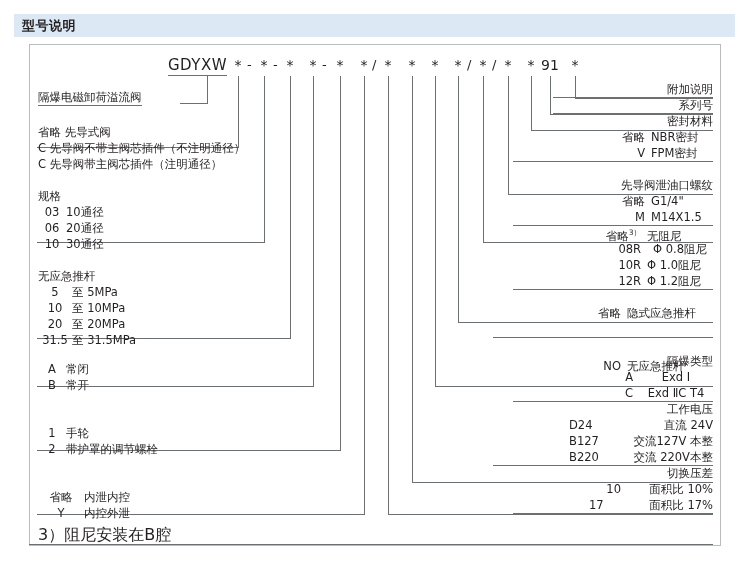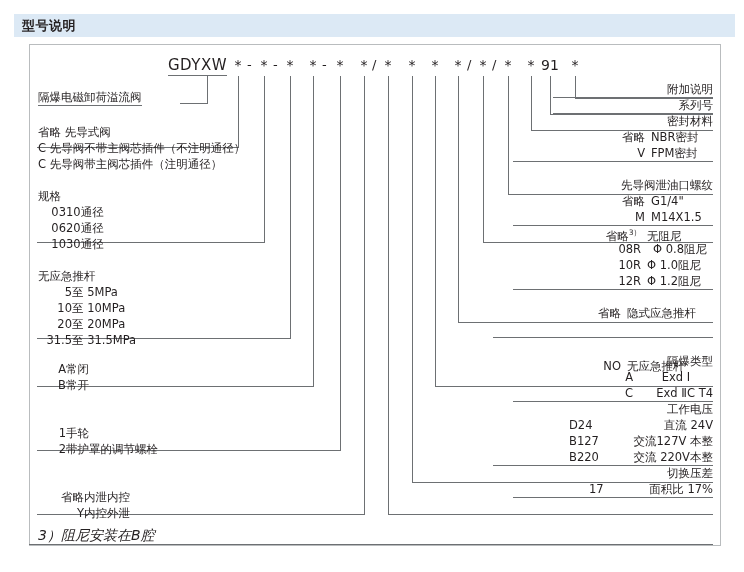--- a/index.html
+++ b/index.html
@@ -102,32 +102,31 @@
   .blk.r { text-align: right; }
   .und {
     border-bottom: 1px solid #6d7073;
   }
   .sup {
     font-size: 7.5px;
     vertical-align: super;
   }
   .cell-code {
     display: inline-block;
-    text-align: right;
+    text-align: center;
   }
   .cell-code.w28 { width: 28px; }
   .cell-code.w34 { width: 34px; }
   .cell-code.w46 { width: 46px; }
   .gap6 { display: inline-block; width: 6px; }
   .footnote {
     position: absolute;
-    font-size: 14px;
+    font-size: 16px;
     line-height: 16px;
     white-space: nowrap;
-    font-style: italic;
   }
 </style>
 </head>
 <body>
 
 <div class="header-bar">
   <div class="accent"></div>
 </div>
 <div class="header-title">型号说明</div>
 
@@ -278,26 +277,27 @@
 </div>
 
 <div class="blk r" style="left:493px; top:305px; width:220px;">
   <span class="ln"><span>省略</span><span class="gap6"></span><span style="width:86px;text-align:left;display:inline-block;">隐式应急推杆</span></span>
   <span class="ln und"><span>NO</span><span class="gap6"></span><span style="width:86px;text-align:left;display:inline-block;margin-top:37px;">无应急推杆</span></span>
 </div>
 
 <div class="blk r" style="left:513px; top:353px; width:200px;">
   <span class="ln">隔爆类型</span>
   <span class="ln"><span>A</span><span class="gap6"></span><span style="width:74px;text-align:center;display:inline-block;">Exd Ⅰ</span></span>
-  <span class="ln und"><span>C</span><span class="gap6"></span><span style="width:74px;text-align:right;display:inline-block;">Exd ⅡC T4</span></span>
+  <span class="ln und"><span>C</span><span class="gap6"></span><span style="width:74px;text-align:center;display:inline-block;">Exd ⅡC T4</span></span>
 </div>
 
 <div class="blk r" style="left:493px; top:401px; width:220px;">
   <span class="ln">工作电压</span>
   <span class="ln"><span style="width:42px;text-align:left;display:inline-block;">D24</span><span class="gap6"></span><span style="width:96px;text-align:right;display:inline-block;">直流 24V</span></span>
   <span class="ln"><span style="width:42px;text-align:left;display:inline-block;">B127</span><span class="gap6"></span><span style="width:96px;text-align:right;display:inline-block;">交流127V 本整</span></span>
   <span class="ln und"><span style="width:42px;text-align:left;display:inline-block;">B220</span><span class="gap6"></span><span style="width:96px;text-align:right;display:inline-block;">交流 220V本整</span></span>
 </div>
 
 <div class="blk r" style="left:513px; top:465px; width:200px;">
   <span class="ln">切换压差</span>
+  <span class="ln"><span style="width:32px;text-align:right;display:inline-block;">10</span><span class="gap6"></span><span style="width:86px;text-align:right;display:inline-block;">面积比  10%</span></span>
   <span class="ln und"><span style="width:32px;text-align:left;display:inline-block;">17</span><span class="gap6"></span><span style="width:86px;text-align:right;display:inline-block;">面积比  17%</span></span>
 </div>
 
 </body></html>

